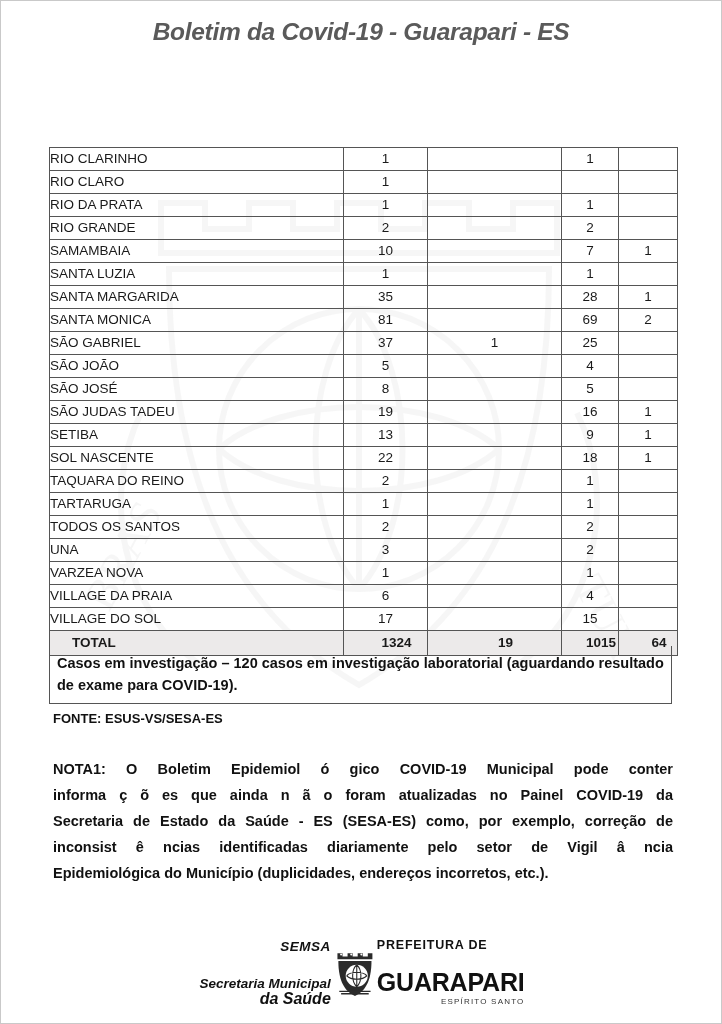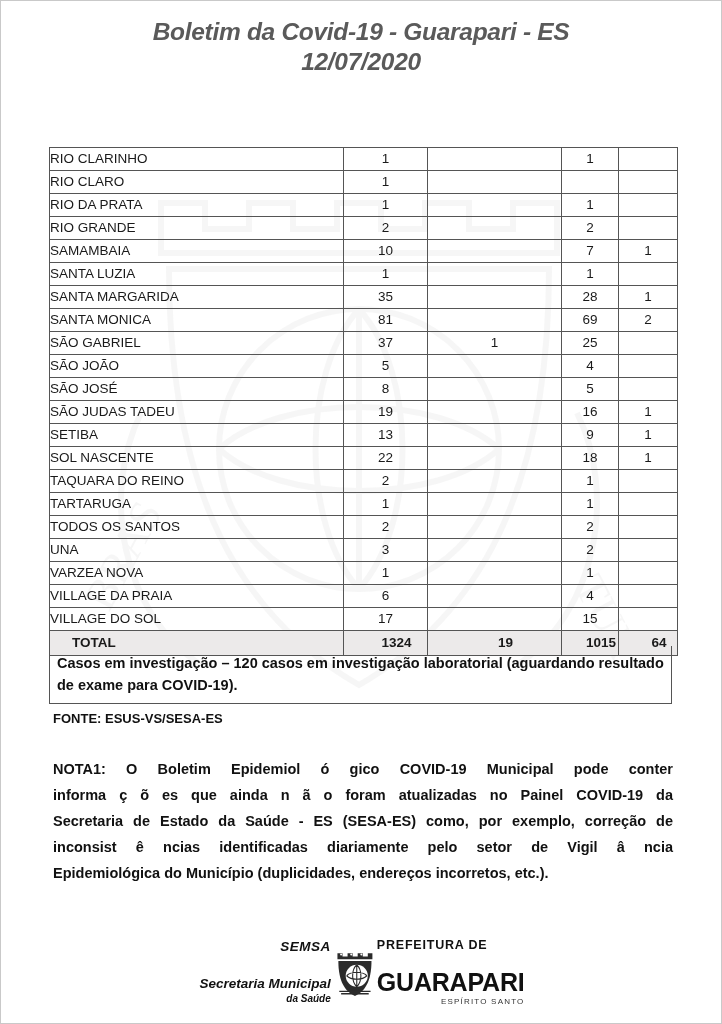--- a/index.html
+++ b/index.html
@@ -149,21 +149,21 @@
   }
   #semsa {
     text-align: right;
     font-style: italic;
     font-weight: bold;
     color: #111111;
     line-height: 15px;
   }
   #semsa .l1 { font-size: 13.5px; letter-spacing: 0.5px; }
   #semsa .l2 { font-size: 13.5px; margin-top: 22px; }
-  #semsa .l3 { font-size: 10px; }
+  #semsa .l3 { font-size: 16px; }
   #crest { width: 46px; height: 52px; flex: 0 0 auto; }
   #pref { line-height: 1; color: #111111; }
   #pref .p1 {
     font-size: 12.5px;
     font-weight: bold;
     letter-spacing: 0.8px;
     display: block;
   }
   #pref .p2 {
     font-size: 25px;
@@ -203,21 +203,20 @@
       <path d="M248 150 C 268 190, 258 250, 218 276"></path>
     </g>
     <g fill="#6a6a6a" font-family="Liberation Serif, serif" font-size="22">
       <text x="14" y="250" transform="rotate(-62 14 250)">BRAS</text>
       <text x="246" y="236" transform="rotate(62 246 236)">TUR</text>
     </g>
   </svg>
 
   <div id="header">
     <div class="title-line">Boletim da Covid-19 - Guarapari - ES</div>
-    <div class="title-line">12/07/2020</div>
   </div>
 
   <div id="table-wrap">
     <table class="data">
       <tbody id="table-body">
           <tr>
             <td class="c-name">RIO CLARINHO</td>
             <td class="c-v1">1</td>
             <td class="c-v2"></td>
             <td class="c-v3">1</td>

